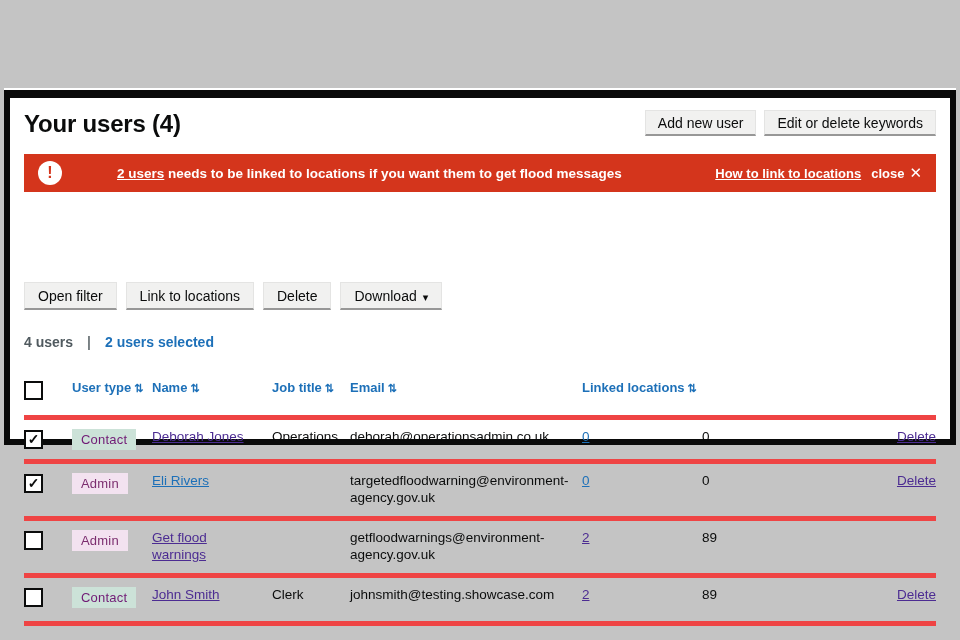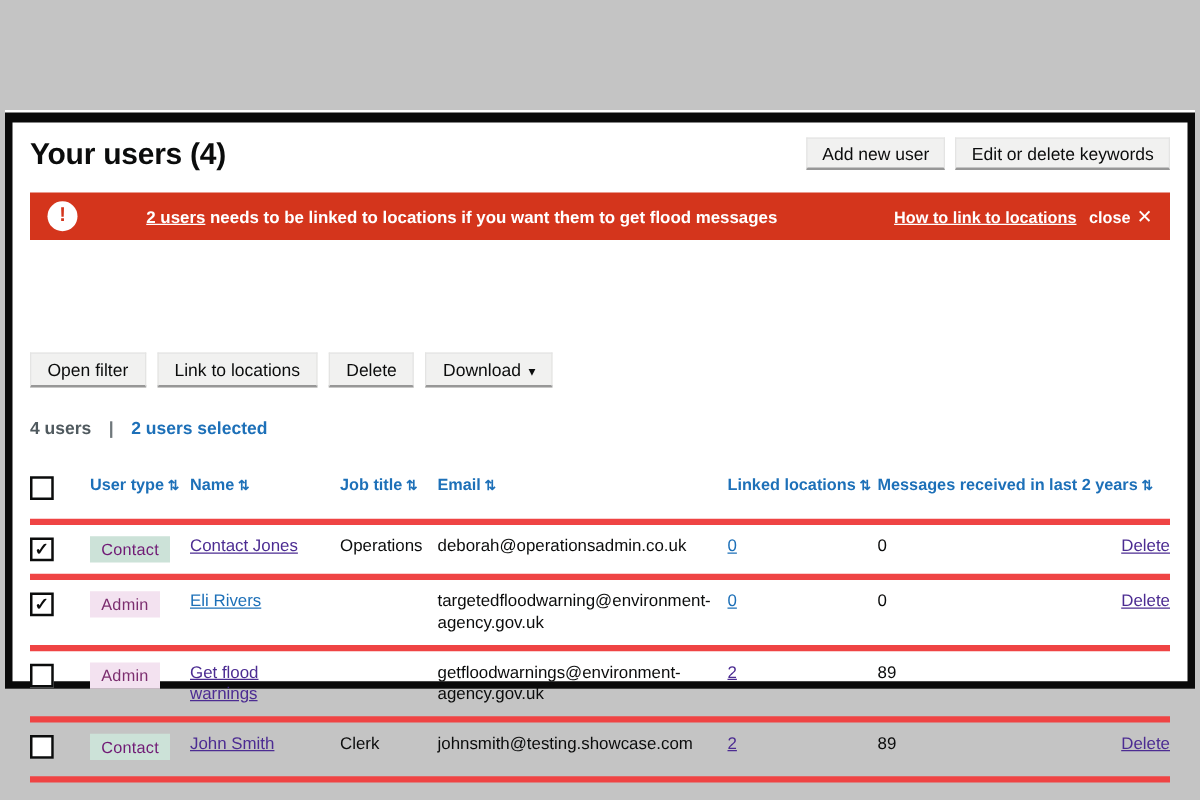--- a/index.html
+++ b/index.html
@@ -5,21 +5,21 @@
   * { margin:0; padding:0; box-sizing:border-box; }
   html,body { width:960px; height:640px; }
   body {
     background:#c4c4c4;
     font-family:"Liberation Sans", sans-serif;
     color:#0b0c0c;
     position:relative;
     overflow:hidden;
   }
   .panel {
-    position:absolute; left:4px; top:90px; width:952px; height:461px;
+    position:absolute; left:4px; top:90px; width:952px; height:355px;
     background:#ffffff; border:6px solid #0a0a0a; border-top-width:8px;
     box-shadow:0 -2px 0 #ffffff;
   }
   .panel-inner { padding:12px 14px 0 14px; height:100%; }
 
   
   .header-row { display:flex; justify-content:space-between; align-items:flex-start; }
   .page-title { font-size:24px; font-weight:700; letter-spacing:-0.2px; }
   .header-buttons { display:flex; gap:8px; }
   .btn {
@@ -122,28 +122,27 @@
     </div>
 
     <div class="utable">
       <div class="thead">
         <div class="cell"><span class="checkbox"></span></div>
         <div class="cell th"><span>User type</span><span class="sort">⇅</span></div>
         <div class="cell th"><span>Name</span><span class="sort">⇅</span></div>
         <div class="cell th"><span>Job title</span><span class="sort">⇅</span></div>
         <div class="cell th"><span>Email</span><span class="sort">⇅</span></div>
         <div class="cell th"><span>Linked locations</span><span class="sort">⇅</span></div>
-        <div class="cell th"><span>Messages received in last 2 years</span><span class="sort">⇅</span></div>
         <div class="cell"></div>
       </div>
       <div id="rows-container">
   <div class="trow">
     <div class="cell"><span class="checkbox">✓</span></div>
     <div class="cell"><span class="tag contact">Contact</span></div>
-    <div class="cell"><a class="lnk visited">Contact Jones</a></div>
+    <div class="cell"><a class="lnk visited">Deborah Jones</a></div>
     <div class="cell">Operations</div>
     <div class="cell c-email">deborah@operationsadmin.co.uk</div>
     <div class="cell"><a class="lnk">0</a></div>
     <div class="cell">0</div>
     <div class="cell c-del"><a class="lnk visited">Delete</a></div>
   </div>
 
   <div class="trow">
     <div class="cell"><span class="checkbox">✓</span></div>
     <div class="cell"><span class="tag admin">Admin</span></div>

